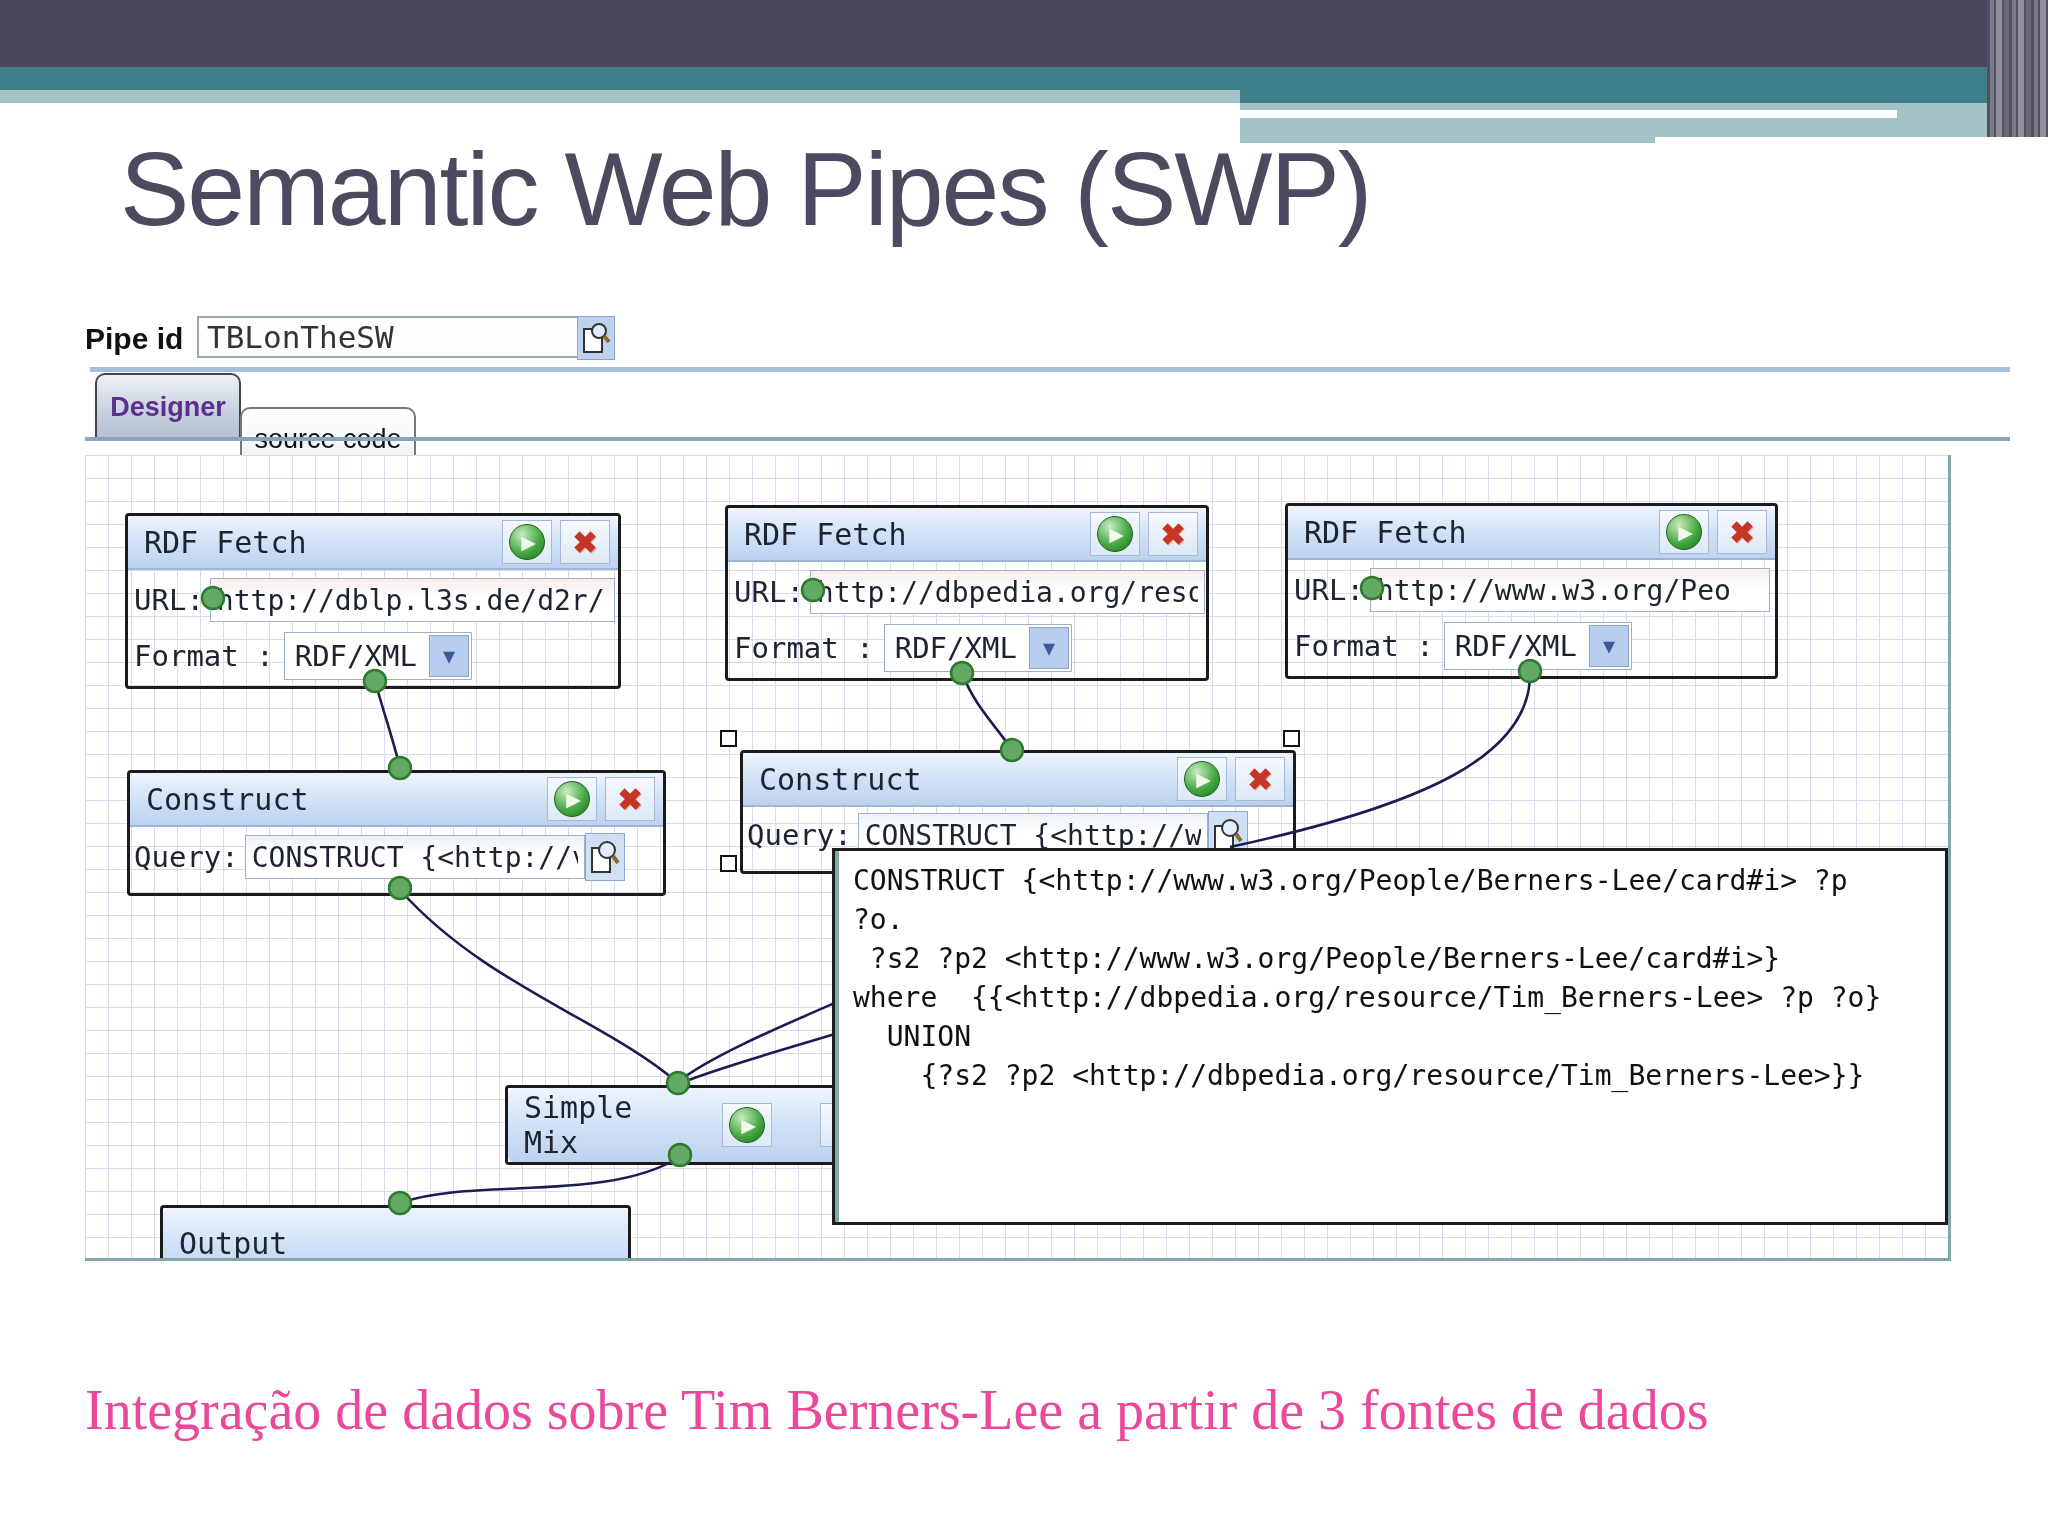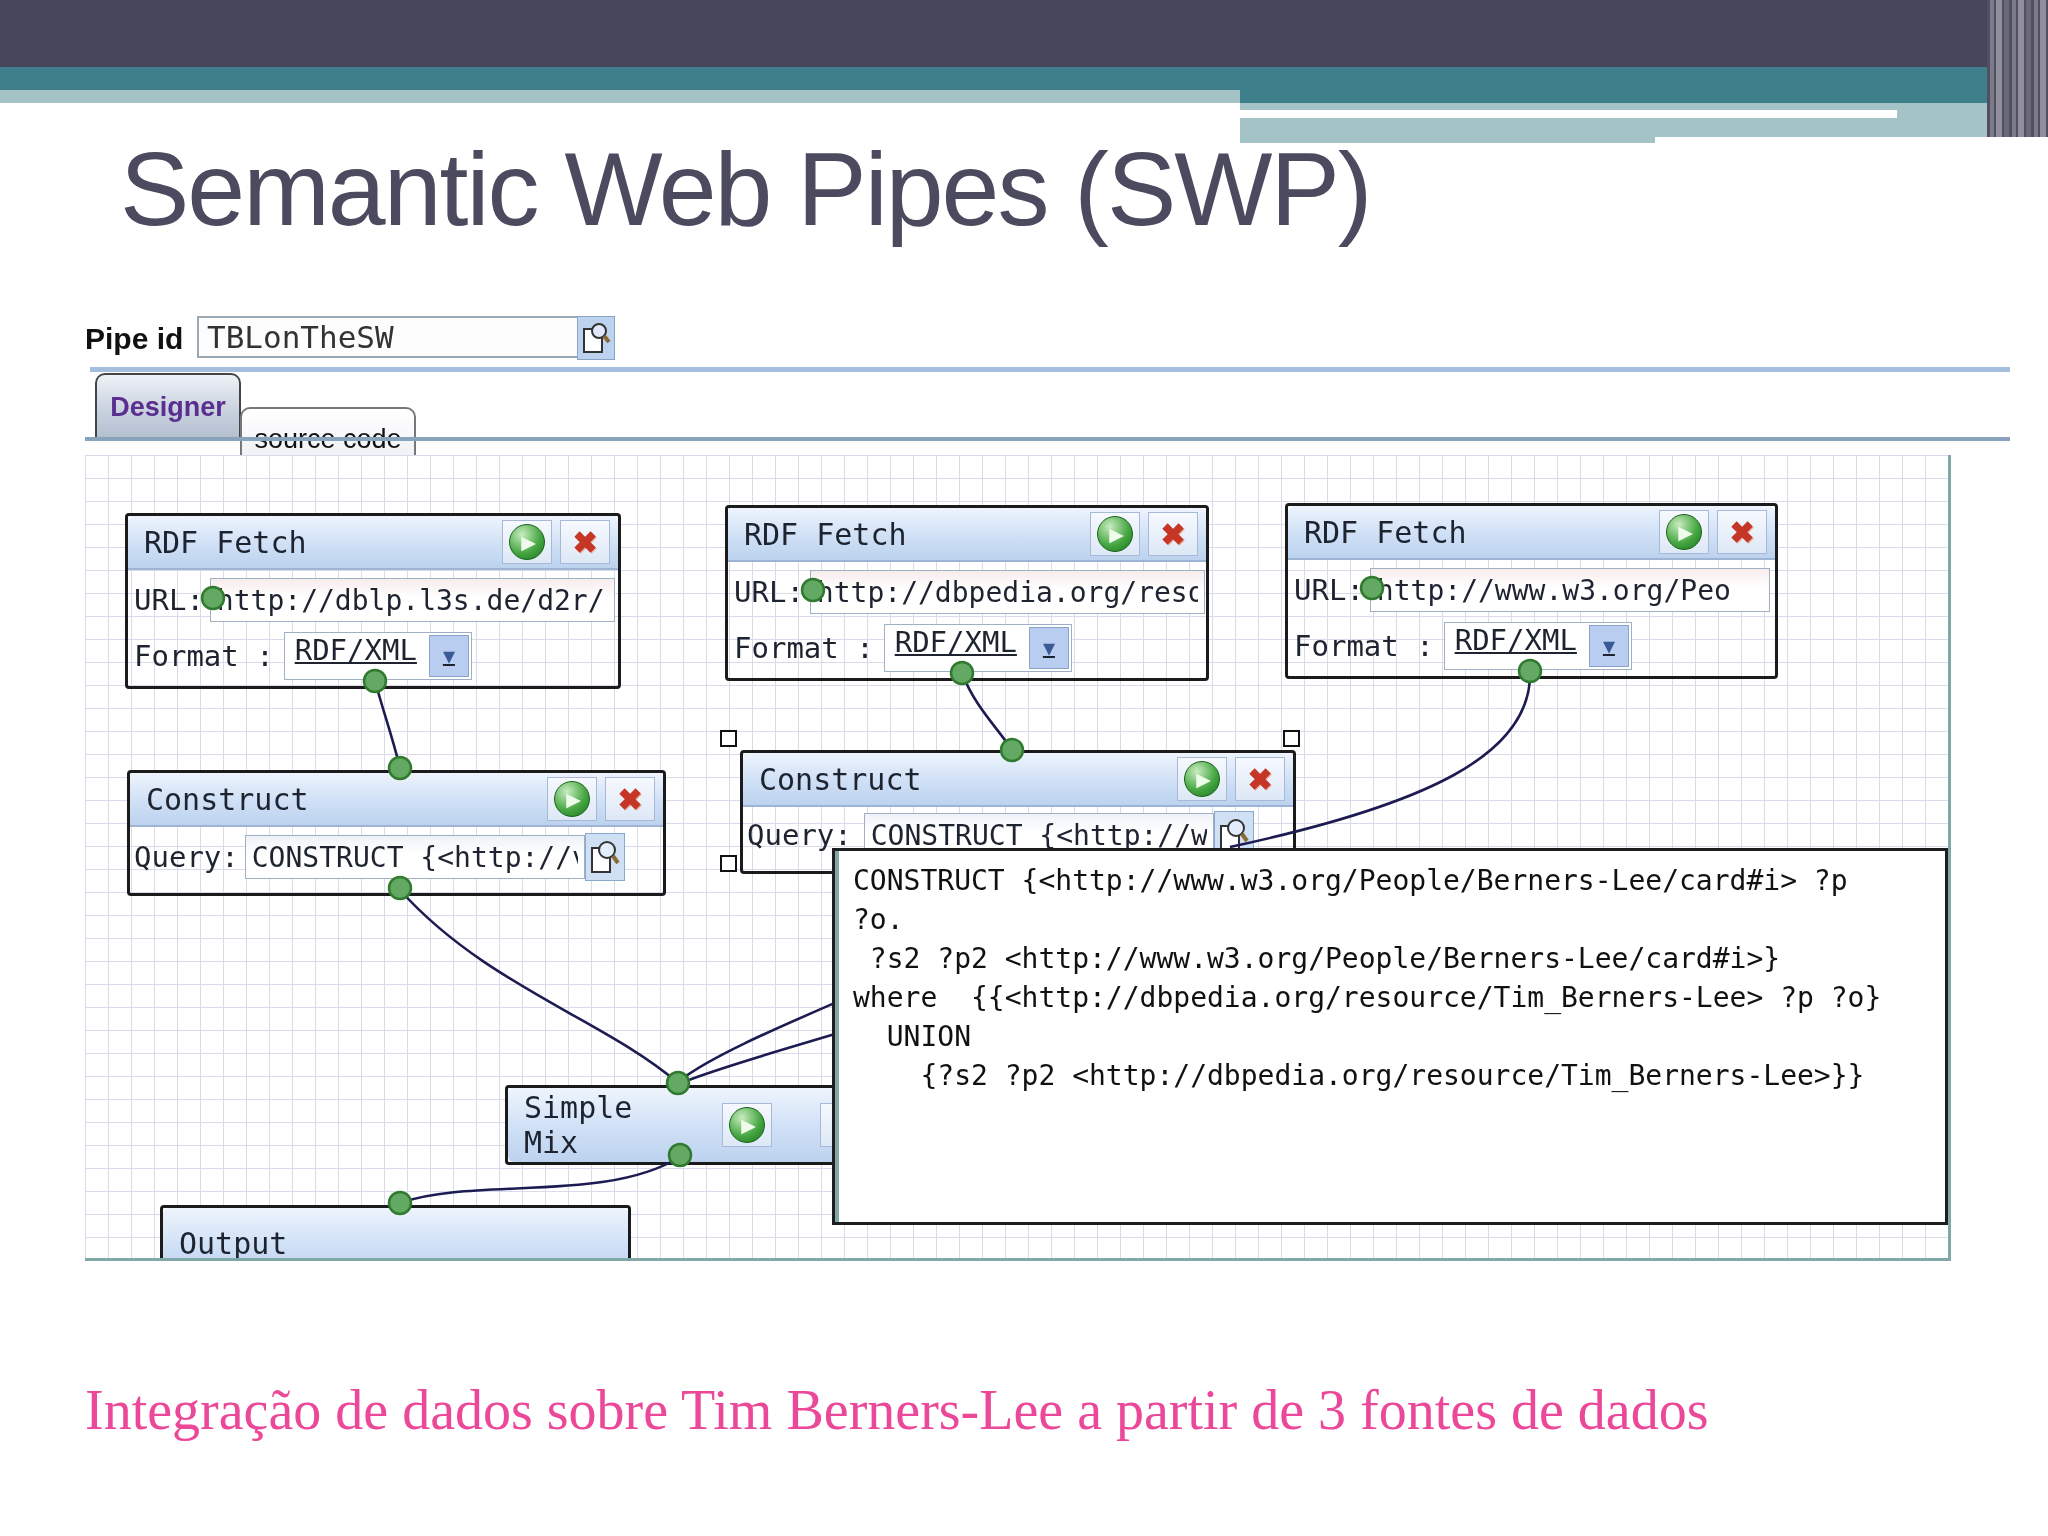--- a/index.html
+++ b/index.html
@@ -50,21 +50,21 @@
   .playball{width:36px;height:36px;border-radius:50%;
     background:radial-gradient(circle at 35% 28%,#c8ecc0,#49a845 55%,#1c7a1c 95%);
     border:1px solid #186218;display:flex;align-items:center;justify-content:center;
     color:#eefbea;font-size:19px;padding-left:3px;box-sizing:border-box;}
   .xmark{font-size:30px;color:#c63626;font-weight:bold;text-shadow:1px 1px 0 #e8b0a0;}
   .nrow{position:absolute;display:flex;align-items:center;
     font-family:"DejaVu Sans Mono",monospace;font-size:29px;color:#1d2430;}
   .nin{font-family:"DejaVu Sans Mono",monospace;font-size:28px;color:#1d2430;border:1px solid #9fb0c4;
     background:linear-gradient(#f8ecec,#ffffff 45%);height:44px;padding:0 6px;box-sizing:border-box;}
   .qin{background:linear-gradient(#eef2f8,#ffffff 45%);}
-  .dropdown{display:flex;border:1px solid #9fb0c4;background:#ffffff;height:46px;text-decoration:underline;}
+  .dropdown{display:flex;align-items:center;border:1px solid #9fb0c4;background:#ffffff;height:46px;}
   .ddval{font-family:"DejaVu Sans Mono",monospace;font-size:29px;color:#1d2430;padding:0 10px;}
   .ddbtn{width:38px;height:40px;margin:2px;background:#b9cdf0;border:1px solid #8aa4c8;color:#3a5a96;
     font-size:20px;display:flex;align-items:center;justify-content:center;}
   .magbtn{width:38px;height:46px;background:#cfe0f5;border:1px solid #8aa8cc;
     display:flex;align-items:center;justify-content:center;}
   .svglayer{position:absolute;left:0;top:0;width:1863px;height:803px;z-index:4;pointer-events:none;}
   .handle{position:absolute;width:13px;height:13px;background:#ffffff;border:2px solid #111;z-index:5;}
   .popup{position:absolute;left:747px;top:393px;width:1116px;height:377px;background:#ffffff;
     border:3px solid #1d1d1d;box-shadow:inset 4px 0 0 #7fa8a6;z-index:6;box-sizing:border-box;
     padding:10px 6px 0 18px;}
@@ -215,21 +215,21 @@
             <span class="playball">
               <span>▶</span>
             </span>
           </span>
         <span class="nbtn">
             <span class="xmark">✖</span>
           </span>
       </div>
       <div class="nrow" style="left:4px;top:58px;">
         <span>Query:</span>
-        <input class="nin qin" style="width: 350px; margin-left: 12px;" value="CONSTRUCT {&lt;http://w">
+        <input class="nin qin" style="width: 350px; margin-left: 6px;" value="CONSTRUCT {&lt;http://w">
         <span class="magbtn">
           <svg width="30" height="36" viewBox="0 0 30 36">
             <rect x="2" y="9" width="18" height="24" fill="#ffffff" stroke="#333" stroke-width="2"></rect>
             <circle cx="17" cy="11" r="8" fill="#e4edfb" stroke="#333" stroke-width="2"></circle>
             <line x1="23" y1="17" x2="28" y2="24" stroke="#8a6a30" stroke-width="4"></line>
           </svg>
         </span>
       </div>
     </div>
 

